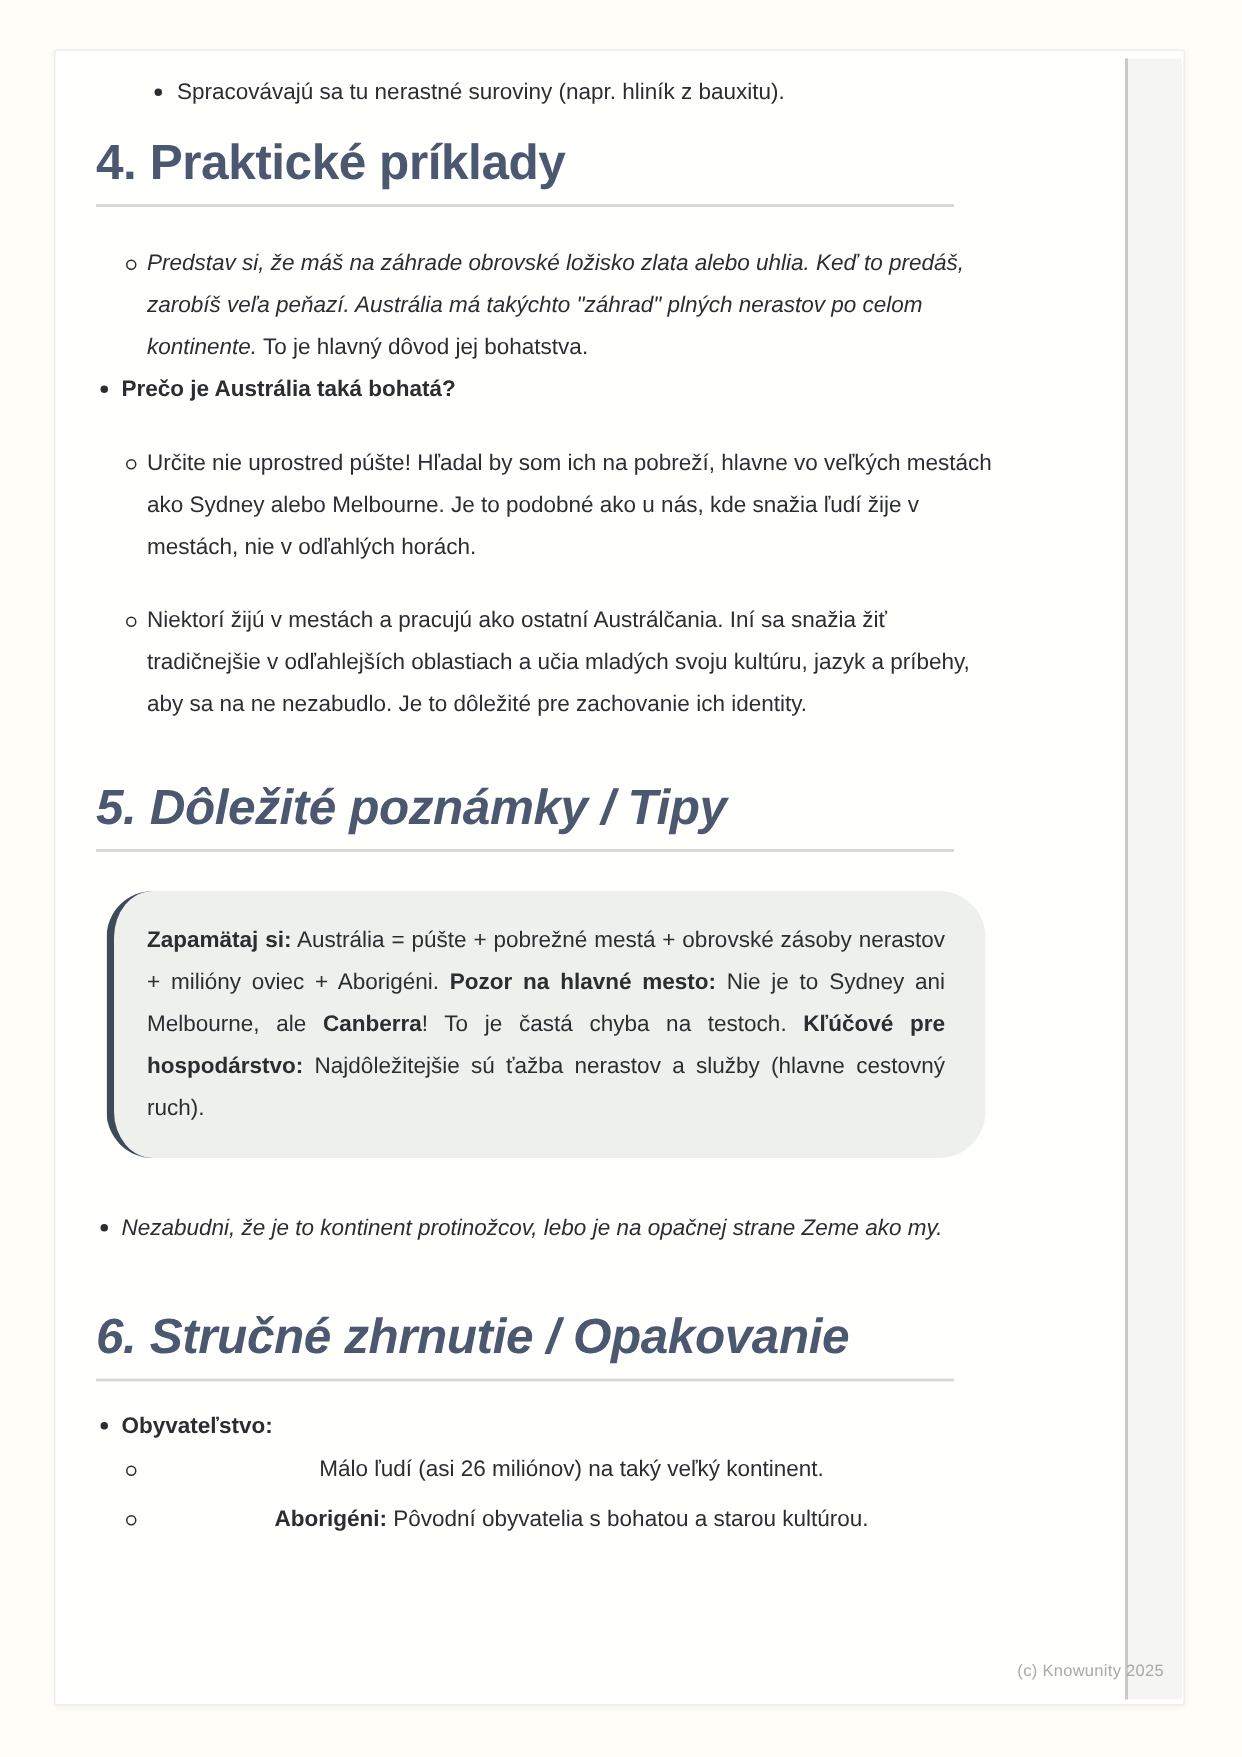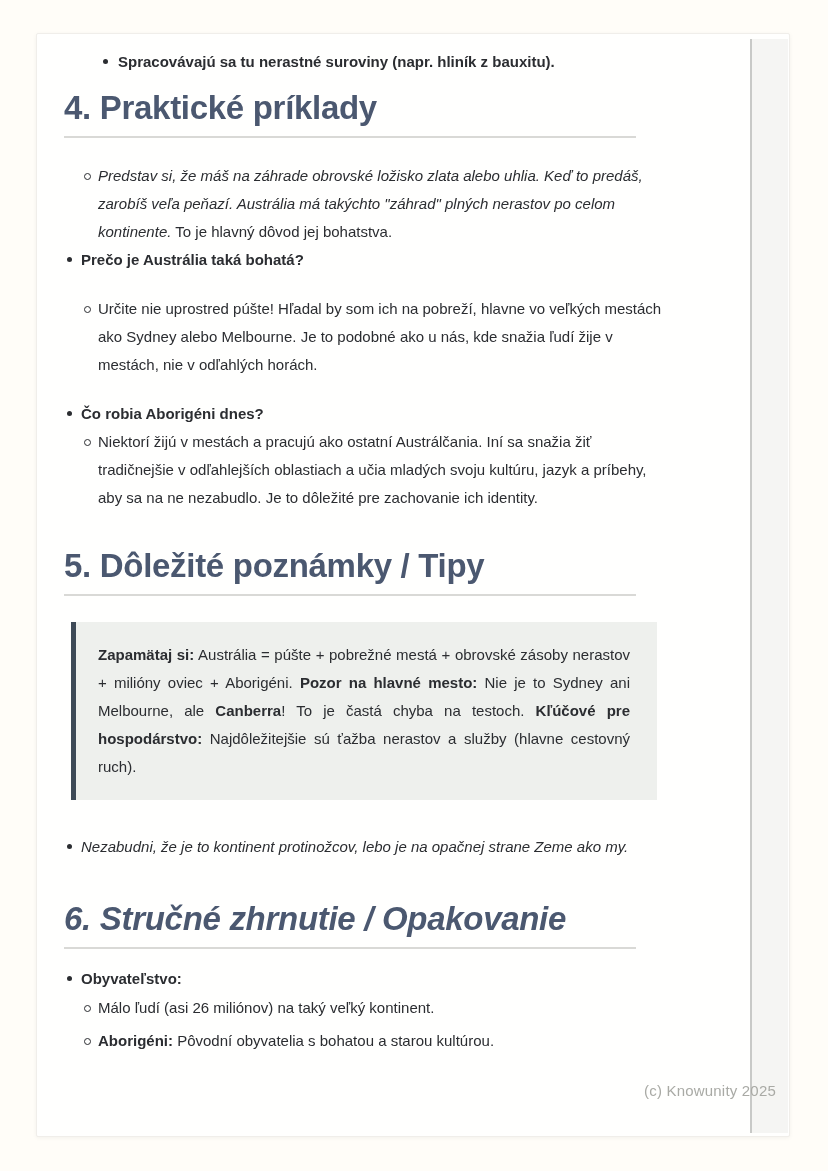--- a/index.html
+++ b/index.html
@@ -62,52 +62,53 @@
     background:var(--rule);
     width:572px;
     margin-top:12px;
   }
   .li{position:relative;}
   .li .t{display:block;}
   .m1,.m2{position:absolute;top:11px;display:block;}
   .m1{width:5px;height:5px;border-radius:50%;background:var(--text);}
   .m2{width:5px;height:5px;border-radius:50%;border:1.5px solid var(--text);background:transparent;}
   
-  .intro .li{padding-left:54px;margin-bottom:15px;font-weight:bold;}
+  .intro .li{padding-left:54px;margin-bottom:15px;}
   .intro .m1{left:39px;}
   
   .lvl1{padding-left:17px;}
   .lvl1 .m1{left:3px;}
   
   .lvl2{padding-left:34px;}
   .lvl2 .m2{left:20px;}
   .b{font-weight:700;}
   .i{font-style:italic;}
   .sec4-list{margin-top:24px;}
   .qa{margin-bottom:21px;}
   .qa:last-child{margin-bottom:0;}
-  .h2-s5{margin-top:37px;}
+  .h2-s5{margin-top:37px;font-style:italic;}
   .callout{
     margin-left:7px;
     margin-top:26px;
     width:532px;
     background:var(--callout-bg);
     border-left:5px solid var(--callout-border);
     padding:19px 27px 19px 22px;
     text-align:justify;
+    border-radius:31px;
   }
   .note{margin-top:33px;}
   .h2-s6{margin-top:41px;font-style:italic;}
   .summary{margin-top:16px;}
   .summary .head{margin-bottom:1px;}
-  .summary .lvl2{margin-bottom:5px;}
+  .summary .lvl2{margin-bottom:5px;text-align:center;}
   .footer{
     position:absolute;
-    right:13px; bottom:37px;
-    font-size:15px;
+    right:13px; bottom:16px;
+    font-size:11px;
     letter-spacing:0.2px;
     color:var(--footer);
     z-index:3;
   }
 </style>
 </head>
 <body>
 
 <div class="page">
 
@@ -139,24 +140,20 @@
       </div>
 
       <div class="qa">
         <div class="li lvl2">
           <span class="m2"></span>
           <span class="t">Určite nie uprostred púšte! Hľadal by som ich na pobreží, hlavne vo veľkých mestách ako Sydney alebo Melbourne. Je to podobné ako u nás, kde snažia ľudí žije v mestách, nie v odľahlých horách.</span>
         </div>
       </div>
 
       <div class="qa">
-        <div class="li lvl1">
-          <span class="m1"></span>
-          <span class="t b">Čo robia Aborigéni dnes?</span>
-        </div>
         <div class="li lvl2">
           <span class="m2"></span>
           <span class="t">Niektorí žijú v mestách a pracujú ako ostatní Austrálčania. Iní sa snažia žiť tradičnejšie v odľahlejších oblastiach a učia mladých svoju kultúru, jazyk a príbehy, aby sa na ne nezabudlo. Je to dôležité pre zachovanie ich identity.</span>
         </div>
       </div>
 
     </div>
 
     <h2 class="h2-s5">5. Dôležité poznámky / Tipy</h2>
     <div class="hr"></div>

